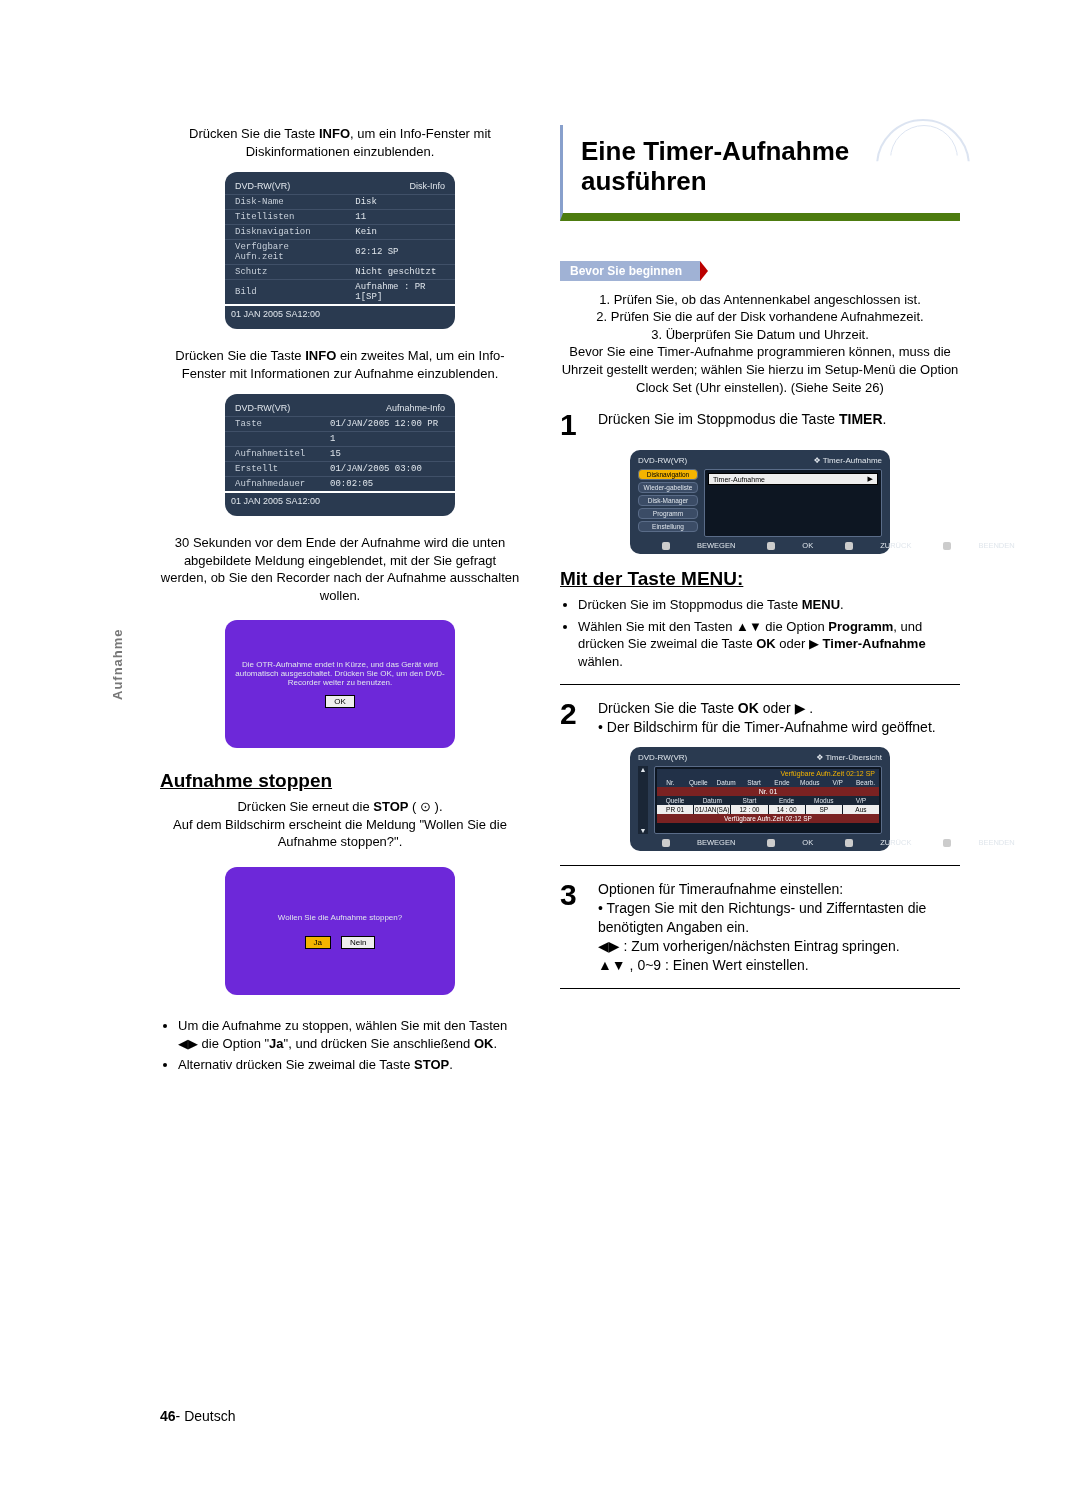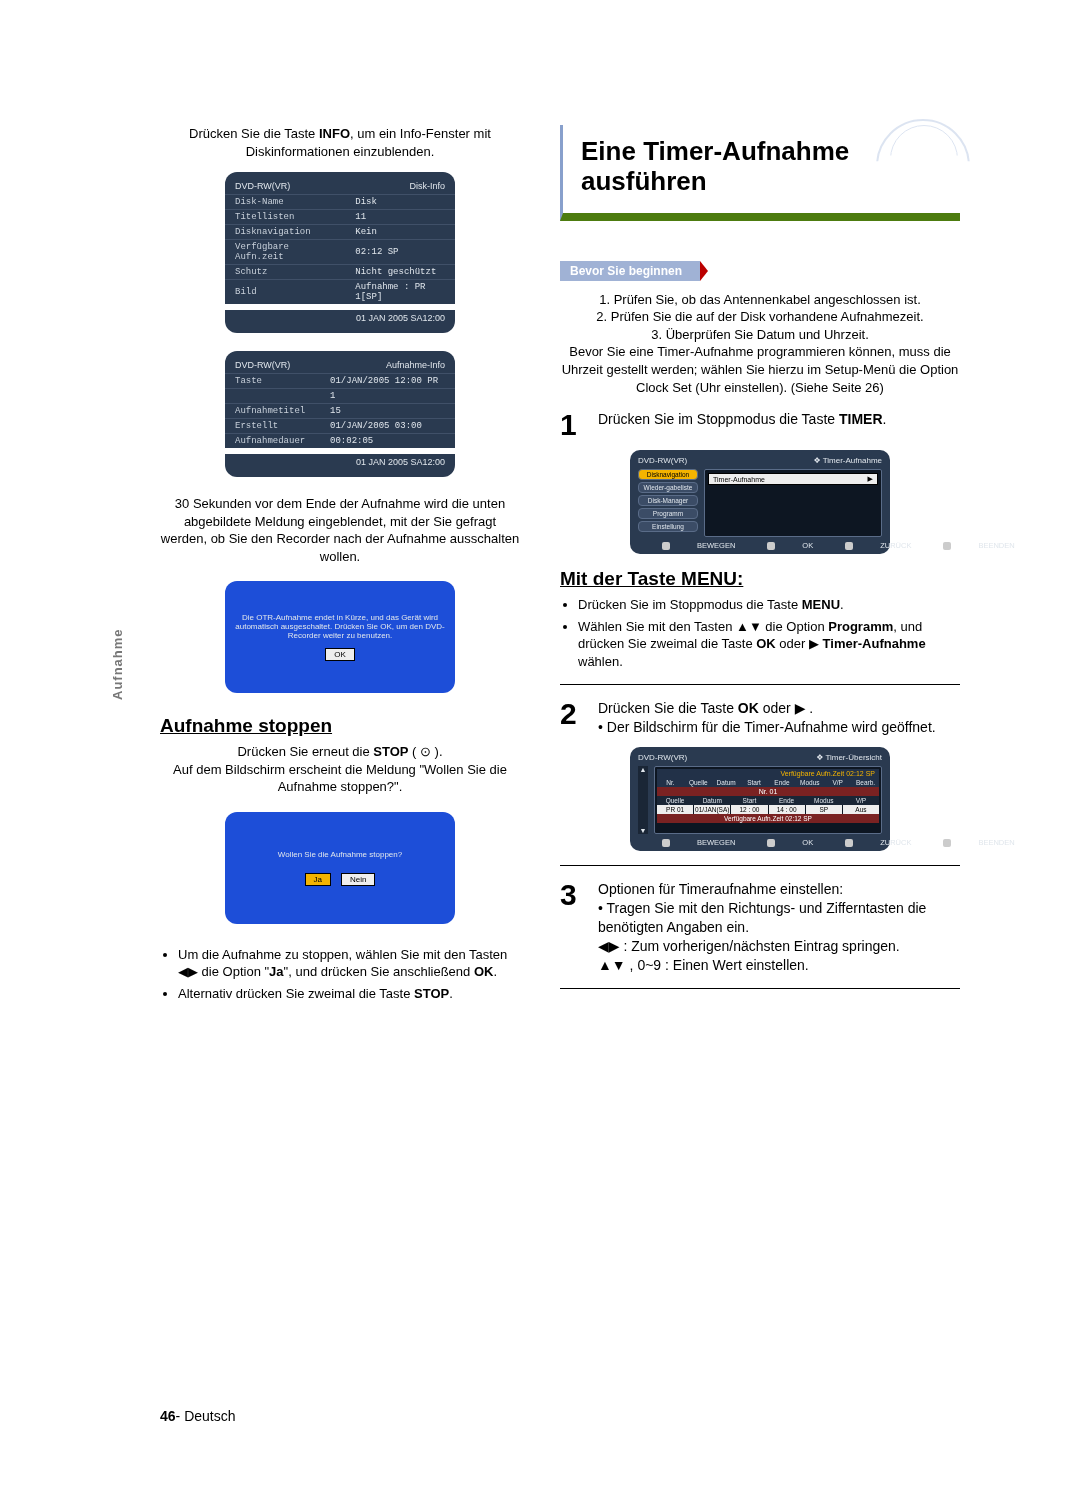--- a/index.html
+++ b/index.html
@@ -13,23 +13,23 @@
   .body { font-size: 13px; line-height: 1.35; text-align: center; }
   .bold { font-weight: bold; }
   h2.sub { font-size: 19px; font-weight: bold; margin-top: 8px; margin-bottom: 6px; text-decoration: underline; }
 
   
   .osd { background: #2a3a50; color: #e0e6ec; font-size: 9px; border-radius: 12px; margin: 12px auto 18px auto; width: 230px; padding: 6px 0 10px 0; }
   .osd-top { display: flex; justify-content: space-between; padding: 3px 10px 3px 10px; font-size: 9px; }
   .osd table { width: 100%; border-collapse: collapse; font-family: Liberation Mono, monospace; }
   .osd td { padding: 2px 10px; border-top: 1px solid #405068; }
   .osd td:first-child { color: #c8d0da; }
-  .osd-foot { display: flex; justify-content: flex-end; padding: 3px 10px 0 6px; border-top: 6px solid #ffffff; }
-
-  .osd-msg { background: #1d4ed8; color: #e0e6ec; font-size: 8px; border-radius: 12px; margin: 16px auto 22px auto; width: 230px; height: 112px; display: flex; flex-direction: column; align-items: center; justify-content: center; text-align: center; padding: 10px; }
+  .osd-foot { display: flex; justify-content: flex-start; padding: 3px 10px 0 6px; border-top: 2px solid #ffffff; }
+
+  .osd-msg { background: #6d28d9; color: #e0e6ec; font-size: 8px; border-radius: 12px; margin: 16px auto 22px auto; width: 230px; height: 128px; display: flex; flex-direction: column; align-items: center; justify-content: center; text-align: center; padding: 10px; }
   .osd-btn { background: #eee; color: #000; border: 1px solid #000; padding: 1px 8px; margin-top: 8px; font-size: 8px; display: inline-block; }
   .osd-btn.sel { background: #f4b400; }
   .osd-btns { display: flex; gap: 10px; }
 
   
   .side-label { position: absolute; left: 110px; top: 700px; transform: rotate(-90deg); transform-origin: left top; font-size: 13px; font-weight: bold; color: #777; letter-spacing: 1px; }
 
   
   .footer { position: absolute; left: 160px; bottom: 70px; font-size: 14px; }
 
@@ -120,20 +120,23 @@
                 <td>Aufnahme :  PR 1[SP]</td>
               </tr>
         </tbody>
           </table>
         <div class="osd-foot">
             <span>01 JAN 2005 SA</span>
             <span>12:00</span>
           </div>
       </div>
 
+      <p class="body">
+        <span>Drücken Sie die Taste </span><span class="bold">INFO</span><span> ein zweites Mal, um ein Info-Fenster mit Informationen zur Aufnahme einzublenden.</span>
+      </p>
 
       <div class="osd">
         <div class="osd-top">
             <span>DVD-RW(VR)</span>
             <span>Aufnahme-Info</span>
           </div>
         <table>
           <tbody>
               <tr>
                 <td>Taste</td>

